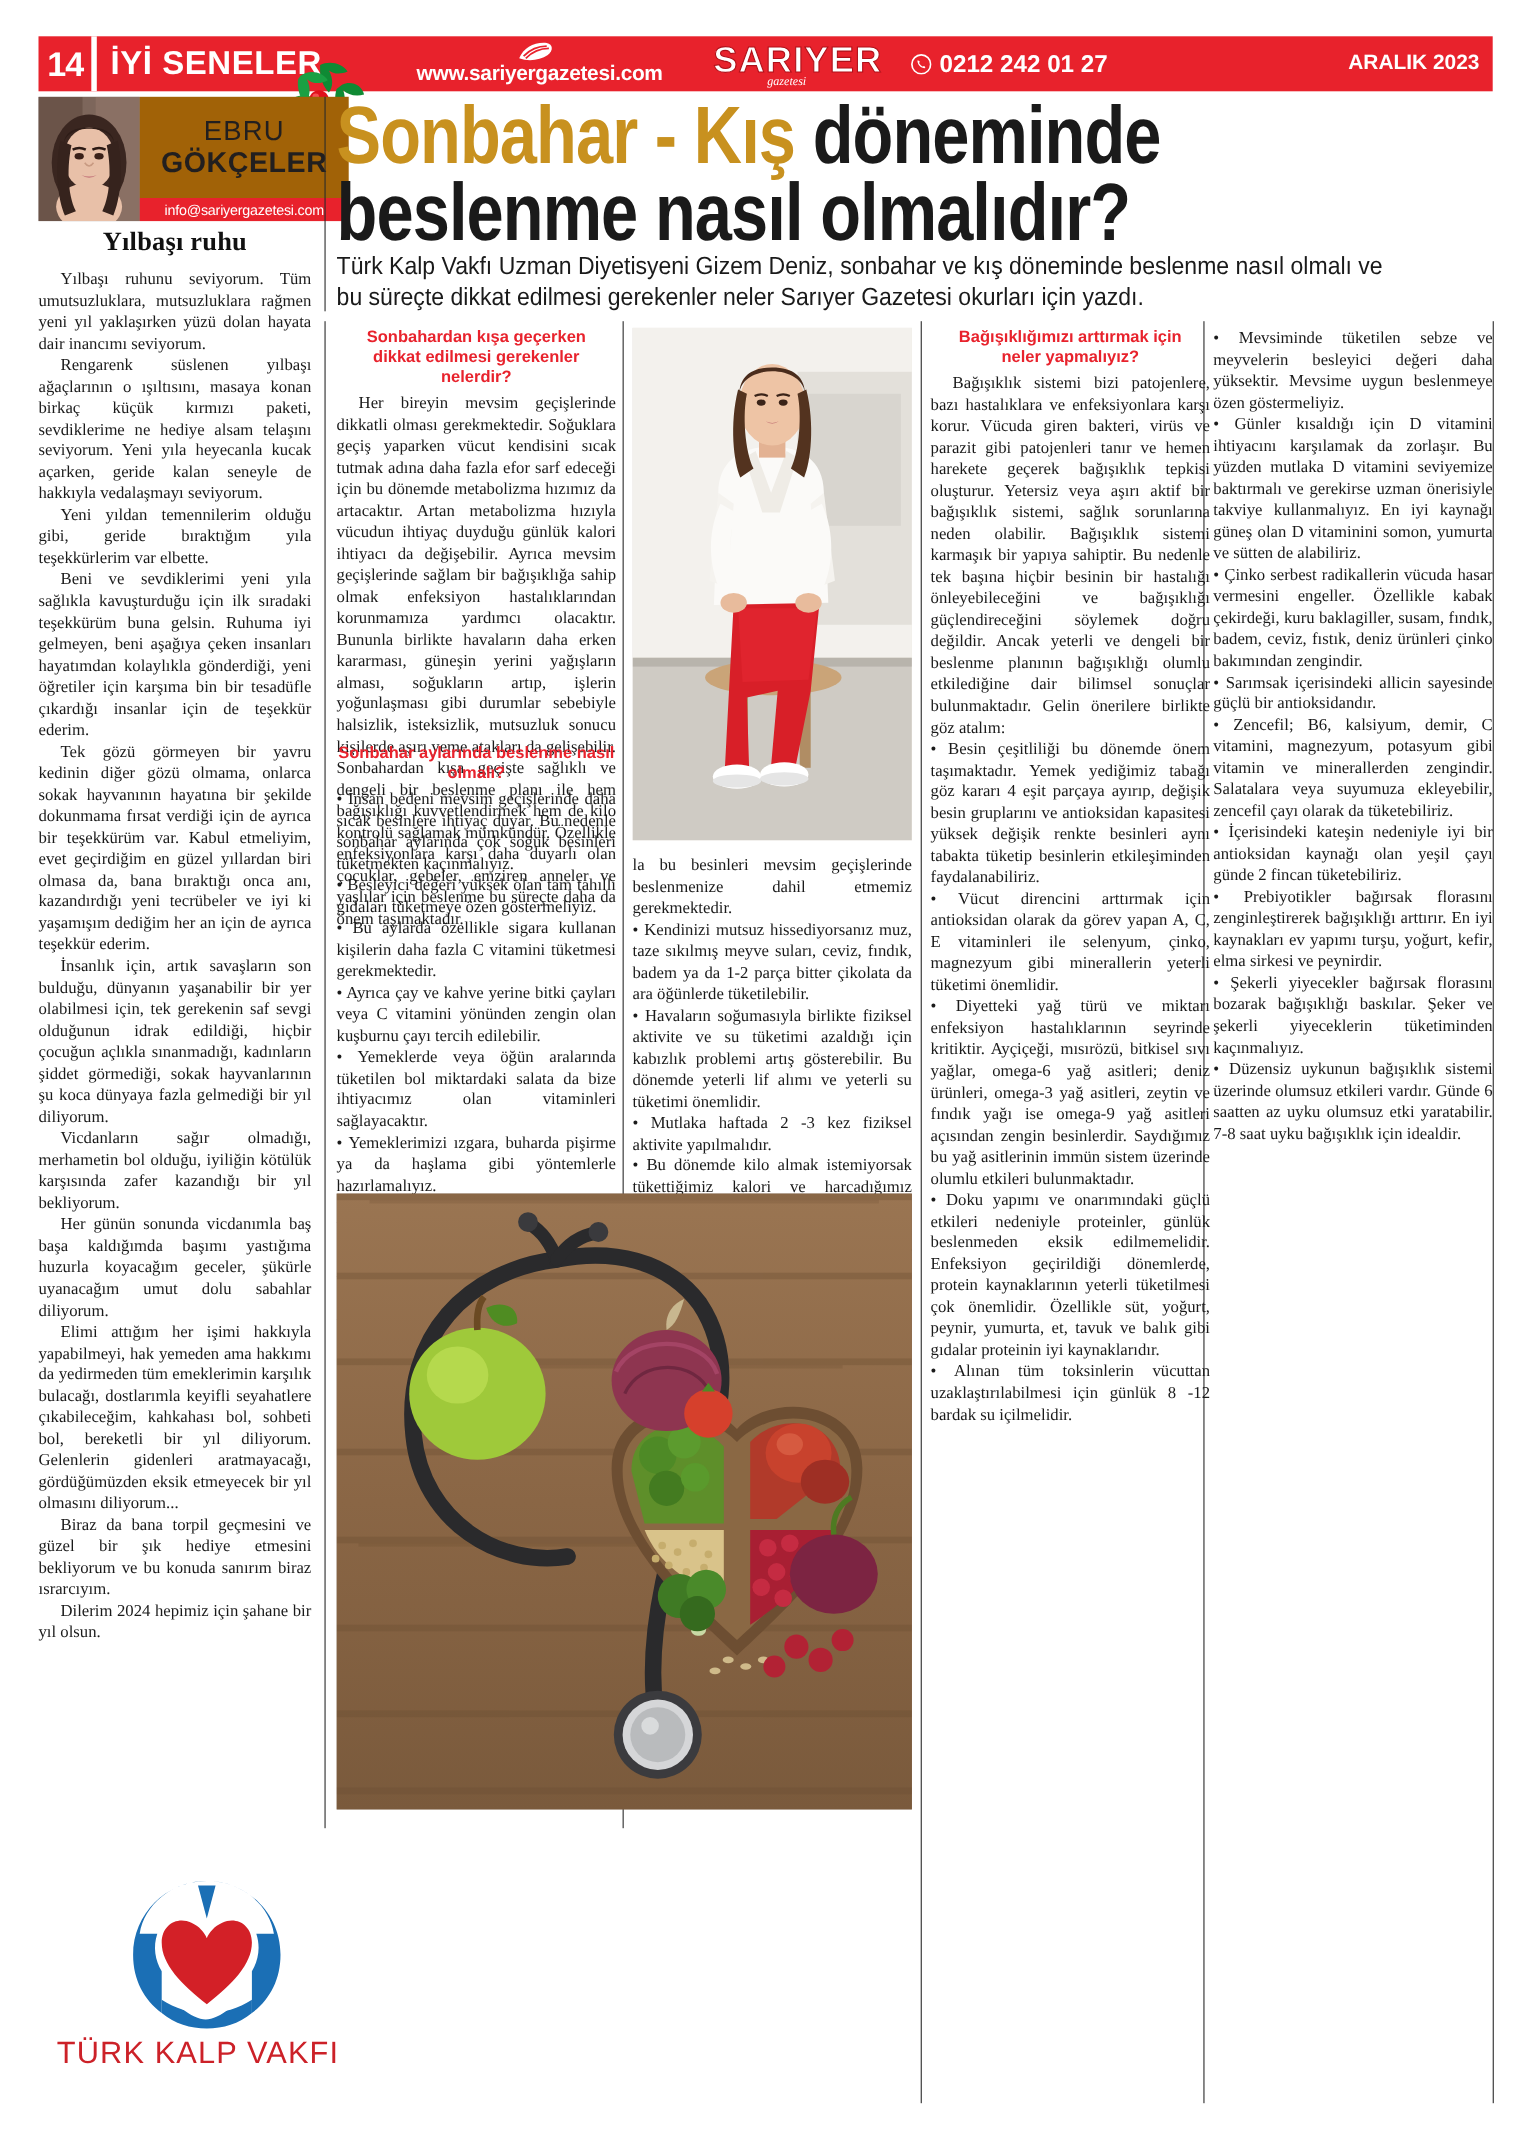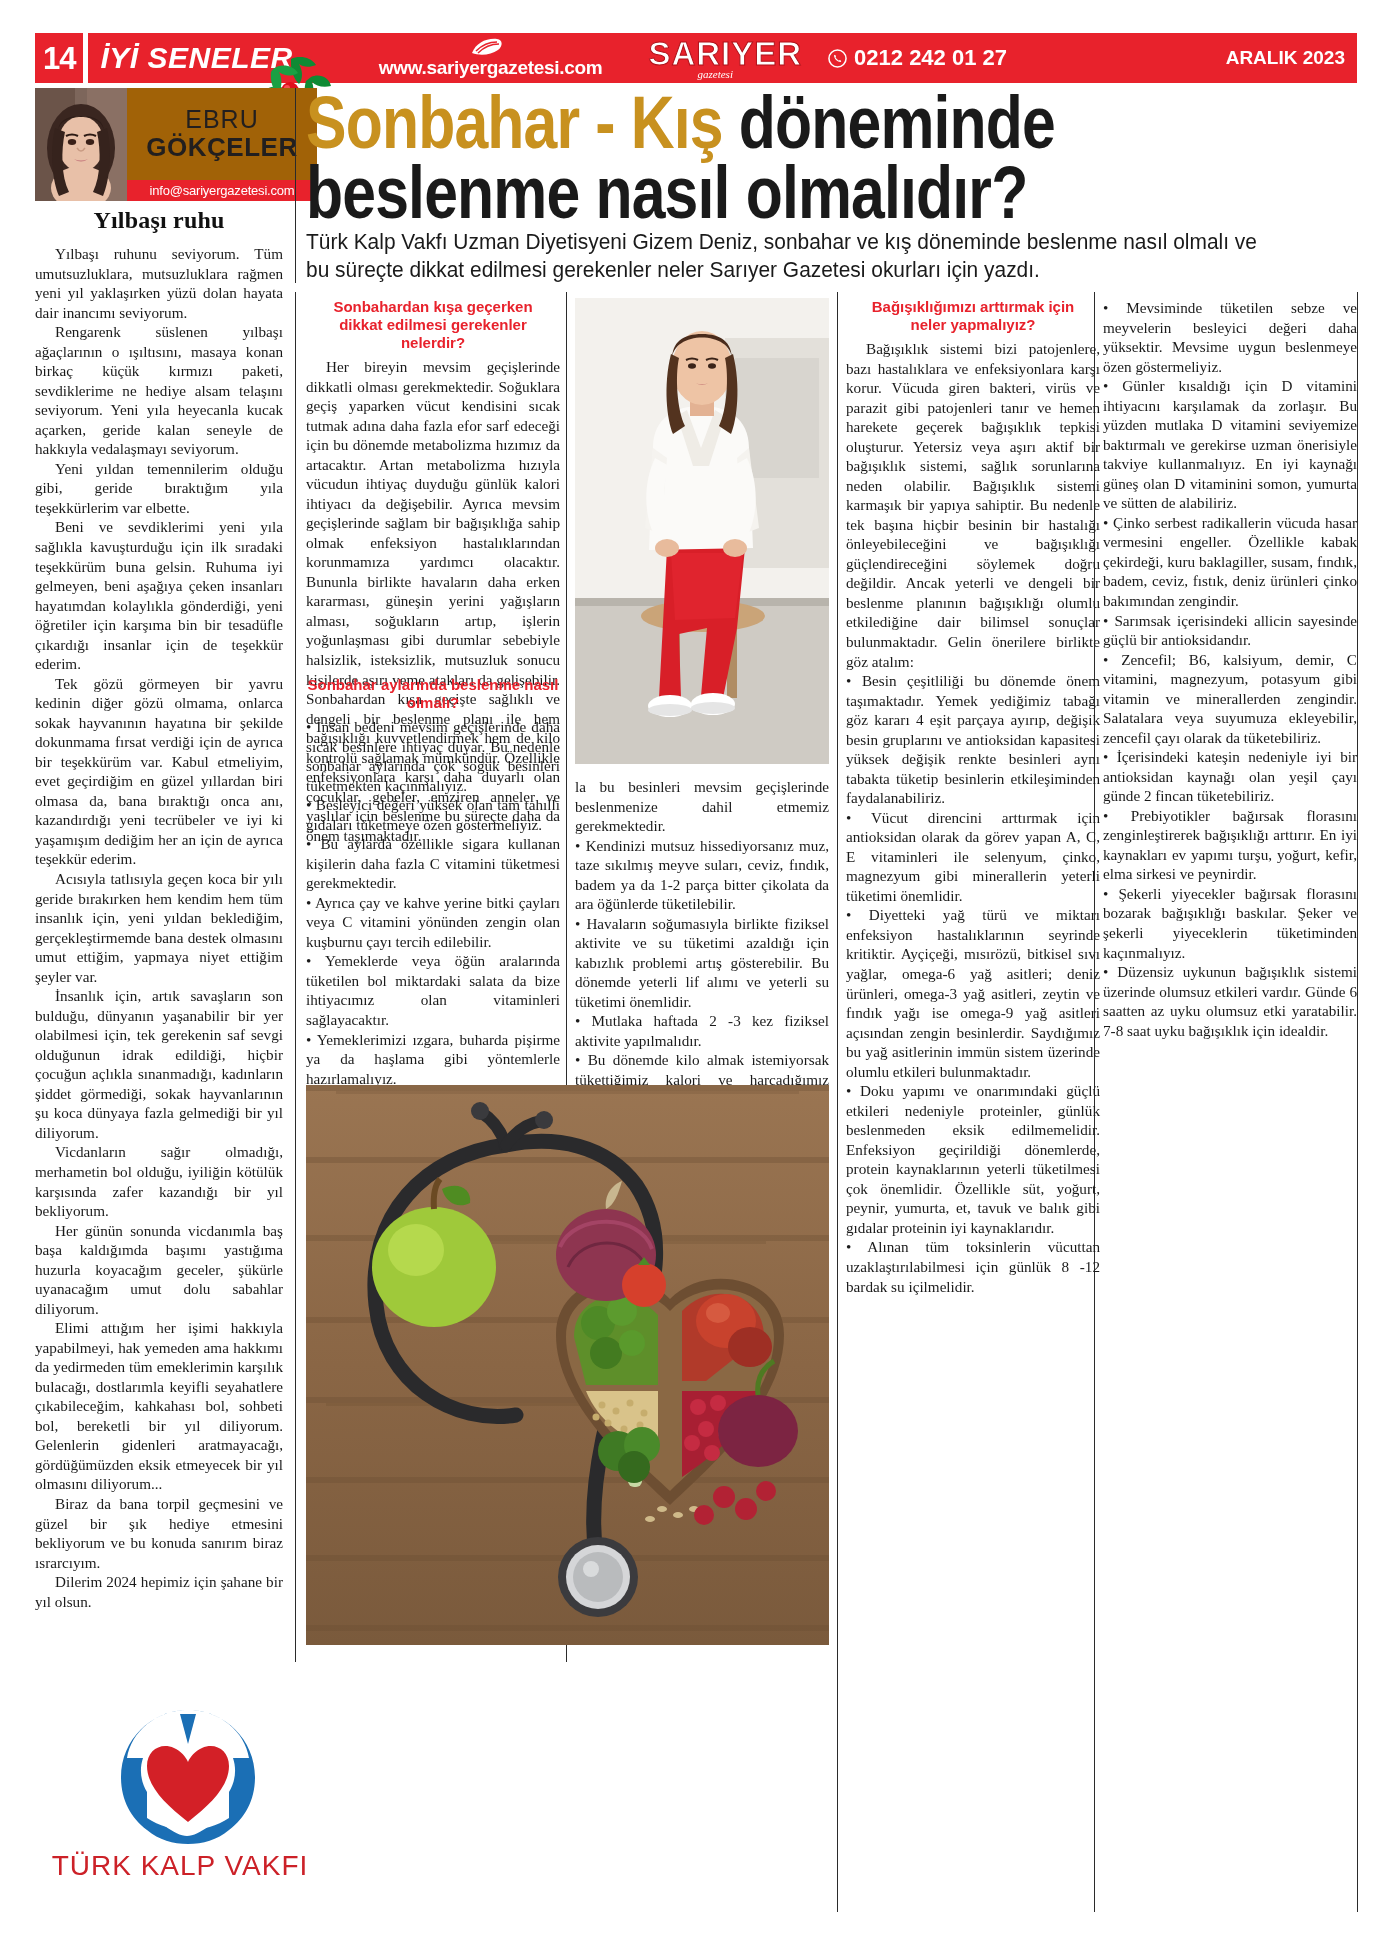--- a/index.html
+++ b/index.html
@@ -21,21 +21,21 @@
   }
   .mh-pagenum{
     color:#ffffff;font-family:"Liberation Sans",sans-serif;font-weight:bold;
     font-size:31px;line-height:1;margin-left:8px;letter-spacing:-1px;
   }
   .mh-white-gap{
     width:5px;height:50px;background:#ffffff;margin-left:8px;
   }
   .mh-iyiseneler{
     color:#ffffff;font-family:"Liberation Sans",sans-serif;font-weight:bold;
-    font-style:italic;font-size:30px;letter-spacing:0.5px;margin-left:12px;
+    font-size:30px;letter-spacing:0.5px;margin-left:12px;
     white-space:nowrap;
   }
   .holly{position:absolute;left:218px;top:22px;width:80px;height:72px;}
   .mh-siteblock{display:flex;align-items:center;margin-left:86px;flex-direction:column;}
   .mh-pen{width:34px;height:20px;margin-right:8px;}
   .mh-url{
     color:#ffffff;font-family:"Liberation Sans",sans-serif;font-weight:bold;
     font-size:19px;letter-spacing:-0.3px;white-space:nowrap;
   }
   .mh-logo{
@@ -249,21 +249,20 @@
   <div class="vrule" style="left:1357px;top:292px;height:1620px;"></div>
 
   <div class="col-left">
     <h2 class="col-title">Yılbaşı ruhu</h2>
     <div>
       <p>Yılbaşı ruhunu seviyorum. Tüm umutsuzluklara, mutsuzluklara rağmen yeni yıl yaklaşırken yüzü dolan hayata dair inancımı seviyorum.</p>
       <p>Rengarenk süslenen yılbaşı ağaçlarının o ışıltısını, masaya konan birkaç küçük kırmızı paketi, sevdiklerime ne hediye alsam telaşını seviyorum. Yeni yıla heyecanla kucak açarken, geride kalan seneyle de hakkıyla vedalaşmayı seviyorum.</p>
       <p>Yeni yıldan temennilerim olduğu gibi, geride bıraktığım yıla teşekkürlerim var elbette.</p>
       <p>Beni ve sevdiklerimi yeni yıla sağlıkla kavuşturduğu için ilk sıradaki teşekkürüm buna gelsin. Ruhuma iyi gelmeyen, beni aşağıya çeken insanları hayatımdan kolaylıkla gönderdiği, yeni öğretiler için karşıma bin bir tesadüfle çıkardığı insanlar için de teşekkür ederim.</p>
       <p>Tek gözü görmeyen bir yavru kedinin diğer gözü olmama, onlarca sokak hayvanının hayatına bir şekilde dokunmama fırsat verdiği için de ayrıca bir teşekkürüm var. Kabul etmeliyim, evet geçirdiğim en güzel yıllardan biri olmasa da, bana bıraktığı onca anı, kazandırdığı yeni tecrübeler ve iyi ki yaşamışım dediğim her an için de ayrıca teşekkür ederim.</p>
-      <p>Acısıyla tatlısıyla geçen koca bir yılı geride bırakırken hem kendim hem tüm insanlık için, yeni yıldan beklediğim, gerçekleştirmemde bana destek olmasını umut ettiğim, yapmaya niyet ettiğim şeyler var.</p>
       <p>İnsanlık için, artık savaşların son bulduğu, dünyanın yaşanabilir bir yer olabilmesi için, tek gerekenin saf sevgi olduğunun idrak edildiği, hiçbir çocuğun açlıkla sınanmadığı, kadınların şiddet görmediği, sokak hayvanlarının şu koca dünyaya fazla gelmediği bir yıl diliyorum.</p>
       <p>Vicdanların sağır olmadığı, merhametin bol olduğu, iyiliğin kötülük karşısında zafer kazandığı bir yıl bekliyorum.</p>
       <p>Her günün sonunda vicdanımla baş başa kaldığımda başımı yastığıma huzurla koyacağım geceler, şükürle uyanacağım umut dolu sabahlar diliyorum.</p>
       <p>Elimi attığım her işimi hakkıyla yapabilmeyi, hak yemeden ama hakkımı da yedirmeden tüm emeklerimin karşılık bulacağı, dostlarımla keyifli seyahatlere çıkabileceğim, kahkahası bol, sohbeti bol, bereketli bir yıl diliyorum. Gelenlerin gidenleri aratmayacağı, gördüğümüzden eksik etmeyecek bir yıl olmasını diliyorum...</p>
       <p>Biraz da bana torpil geçmesini ve güzel bir şık hediye etmesini bekliyorum ve bu konuda sanırım biraz ısrarcıyım.</p>
       <p>Dilerim 2024 hepimiz için şahane bir yıl olsun.</p>
     </div>
   </div>
 
   <div class="col2 col-body">

